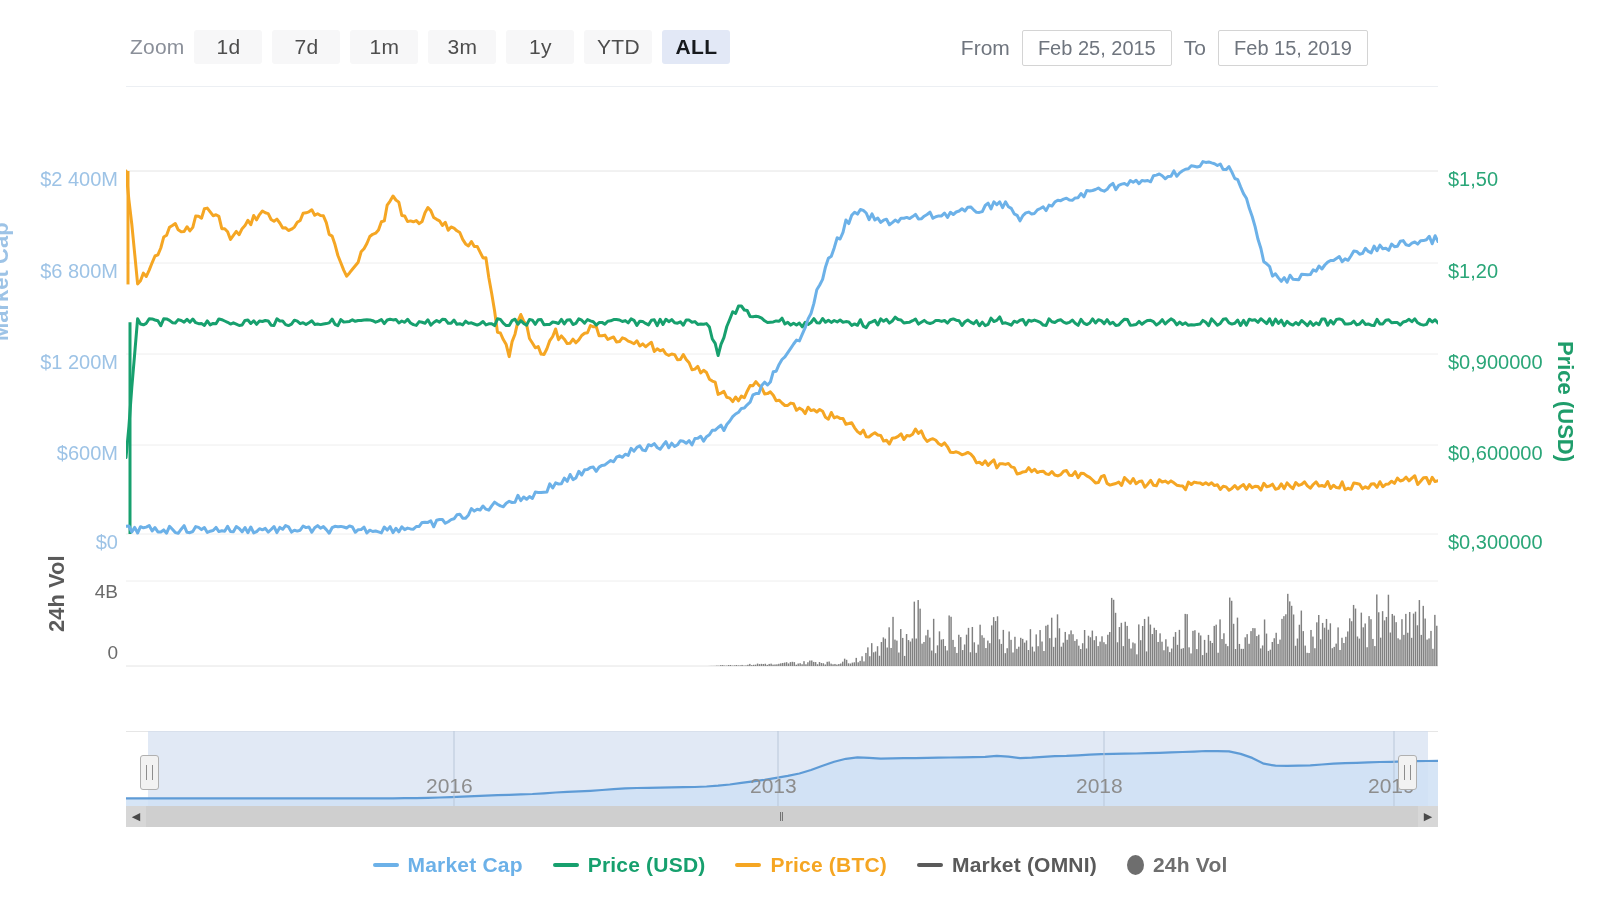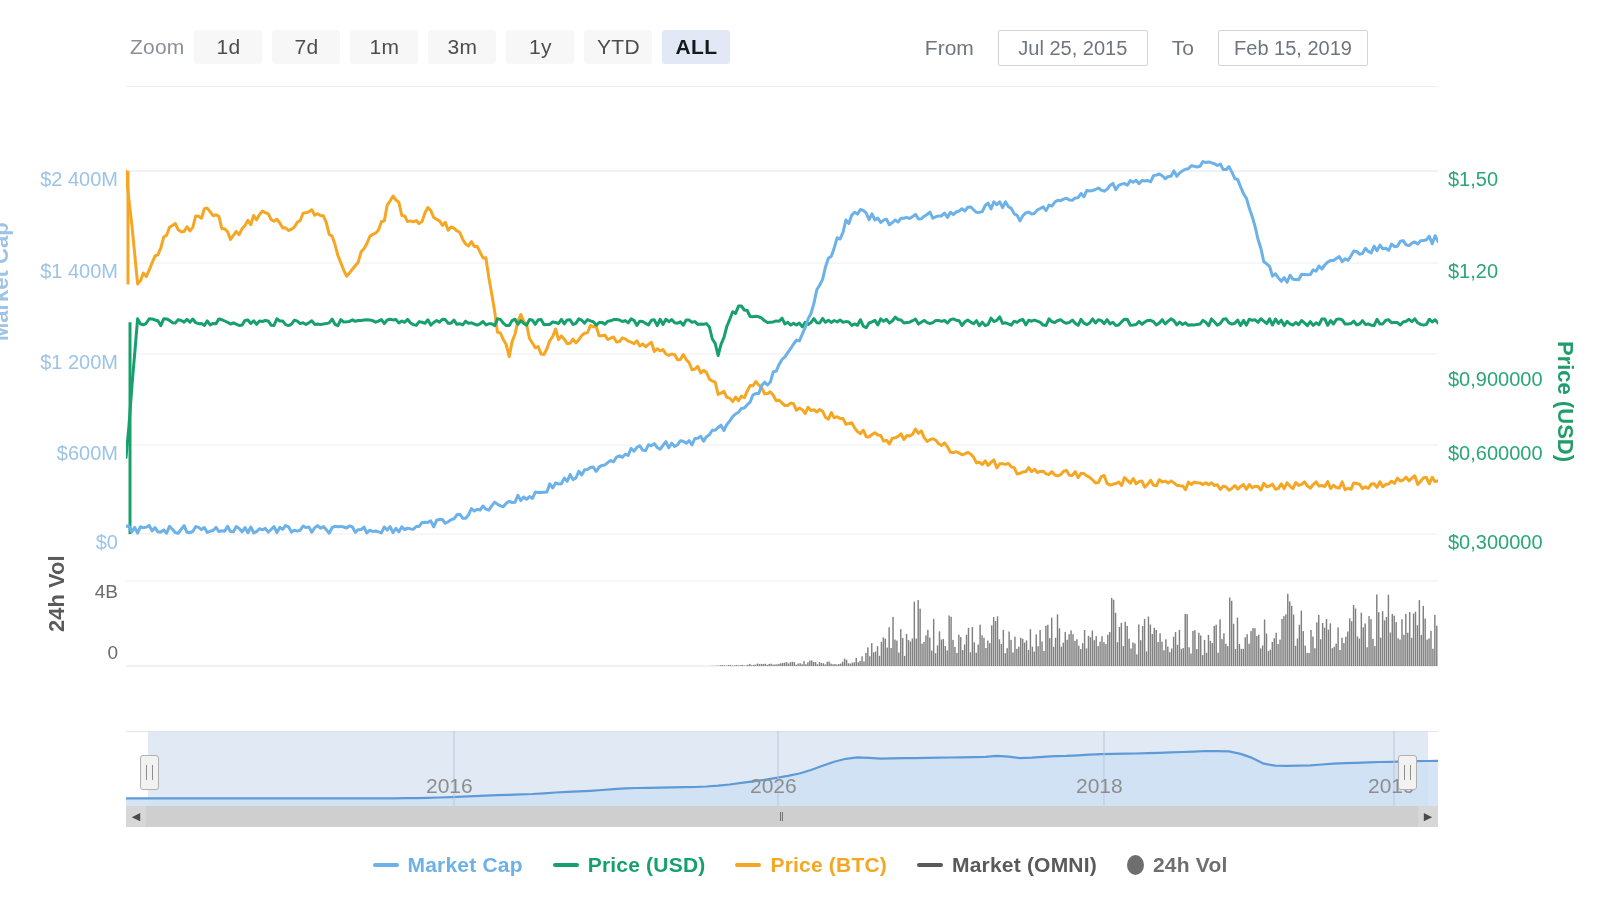--- a/index.html
+++ b/index.html
@@ -17,21 +17,21 @@
   .zoom-group{position:absolute;left:130px;top:30px;display:flex;align-items:center;gap:10px;}
   .zoom-label{font-size:21px;color:#8a8f99;letter-spacing:.2px;}
   .zoom-btn{
     min-width:46px;height:34px;padding:0 11px;
     display:flex;align-items:center;justify-content:center;
     background:#f7f7f8;border-radius:3px;
     font-size:21px;color:#4d4d4d;letter-spacing:.4px;cursor:pointer;text-align:right;
   }
   .zoom-btn.active{background:#e2e8f6;color:#16191d;font-weight:bold;}
 
-  .range-group{position:absolute;right:160px;top:30px;display:flex;align-items:center;gap:24px;}
+  .range-group{position:absolute;right:160px;top:30px;display:flex;align-items:center;gap:12px;}
   .range-label{font-size:21px;color:#6f757e;}
   .range-input{
     width:148px;height:34px;border:1px solid #d4d4d4;background:#fff;border-radius:2px;
     display:flex;align-items:center;justify-content:center;
     font-size:20px;color:#6f757e;cursor:text;
   }
 
   .top-rule{position:absolute;left:126px;top:86px;width:1312px;height:1px;background:#eceff3;}
 
   
@@ -103,42 +103,42 @@
       <div class="zoom-btn">7d</div>
       <div class="zoom-btn">1m</div>
       <div class="zoom-btn">3m</div>
       <div class="zoom-btn">1y</div>
       <div class="zoom-btn">YTD</div>
       <div class="zoom-btn active">ALL</div>
     </div>
 
     <div class="range-group">
       <span class="range-label">From</span>
-      <div class="range-input">Jul 25, 2015</div>
+      <div class="range-input">Feb 25, 2015</div>
       <span class="range-label">To</span>
       <div class="range-input">Feb 15, 2019</div>
     </div>
   </div>
   <div class="top-rule"></div>
 
   <div class="plot-wrap">
 
     <div class="axis-left-title">Market Cap</div>
     <div class="axis-right-title">Price (USD)</div>
     <div class="axis-vol-title">24h Vol</div>
 
     <div class="tick-l" style="top:82px">$2 400M</div>
-    <div class="tick-l" style="top:174px">$1 400M</div>
+    <div class="tick-l" style="top:174px">$6 800M</div>
     <div class="tick-l" style="top:265px">$1 200M</div>
     <div class="tick-l" style="top:356px">$600M</div>
     <div class="tick-l" style="top:445px">$0</div>
 
     <div class="tick-r" style="top:82px">$1,50</div>
     <div class="tick-r" style="top:174px">$1,20</div>
-    <div class="tick-r" style="top:282px">$0,900000</div>
+    <div class="tick-r" style="top:265px">$0,900000</div>
     <div class="tick-r" style="top:356px">$0,600000</div>
     <div class="tick-r" style="top:445px">$0,300000</div>
 
     <div class="tick-v" style="top:495px">4B</div>
     <div class="tick-v" style="top:556px">0</div>
 
     <svg class="plot" id="main-svg" viewBox="0 0 1312 455" preserveAspectRatio="none">
         <line x1="0" y1="85" x2="1312" y2="85" stroke="#e4e4e4" stroke-width="1"></line>
         <line x1="0" y1="177" x2="1312" y2="177" stroke="#eeeeee" stroke-width="1"></line>
         <line x1="0" y1="268" x2="1312" y2="268" stroke="#eeeeee" stroke-width="1"></line>
@@ -551,21 +551,21 @@
     <div class="nav-sel" id="nav-sel" style="left:22px;right:10px;"></div>
     <svg id="nav-svg" style="position:absolute;left:0;top:0;" width="1312" height="75" viewBox="0 0 1312 75" preserveAspectRatio="none">
         <path d="M0.0 67.4L11.6 67.4L23.2 67.4L34.8 67.4L46.4 67.4L58.1 67.4L69.7 67.4L81.3 67.4L92.9 67.4L104.5 67.4L116.1 67.4L127.7 67.4L139.3 67.4L150.9 67.4L162.5 67.4L174.2 67.4L185.8 67.4L197.4 67.4L209.0 67.4L220.6 67.4L232.2 67.4L243.8 67.4L255.4 67.4L267.0 67.3L278.7 67.2L290.3 67.1L301.9 66.8L313.5 66.5L325.1 66.1L336.7 65.6L348.3 65.1L359.9 64.6L371.5 64.2L383.2 63.8L394.8 63.4L406.4 63.0L418.0 62.3L429.6 61.5L441.2 60.9L452.8 60.4L464.4 59.8L476.0 59.0L487.6 58.2L499.3 57.4L510.9 57.0L522.5 56.8L534.1 56.6L545.7 56.4L557.3 56.2L568.9 56.0L580.5 55.5L592.1 54.7L603.8 53.5L615.4 51.9L627.0 50.4L638.6 48.8L650.2 46.8L661.8 44.9L673.4 42.5L685.0 39.0L696.6 34.7L708.2 30.8L719.9 27.8L731.5 26.3L743.1 26.9L754.7 27.6L766.3 27.4L777.9 27.2L789.5 27.1L801.1 26.9L812.7 26.7L824.4 26.5L836.0 26.3L847.6 26.1L859.2 25.9L870.8 24.9L882.4 25.7L894.0 27.1L905.6 26.7L917.2 25.9L928.8 25.1L940.5 24.9L952.1 24.3L963.7 23.7L975.3 23.1L986.9 22.9L998.5 22.7L1010.1 22.5L1021.7 22.2L1033.3 21.8L1045.0 21.4L1056.6 21.0L1068.2 20.6L1079.8 20.0L1091.4 20.2L1103.0 20.4L1114.6 22.9L1126.2 26.9L1137.8 32.7L1149.5 34.7L1161.1 34.9L1172.7 34.7L1184.3 34.3L1195.9 33.5L1207.5 32.7L1219.1 32.1L1230.7 31.8L1242.3 31.4L1253.9 31.0L1265.6 30.8L1277.2 30.4L1288.8 30.2L1300.4 30.0L1312.0 29.8L1312 75 L0 75 Z" fill="#cfe0f4" opacity="0.85"></path>
         <path d="M0.0 67.4L11.6 67.4L23.2 67.4L34.8 67.4L46.4 67.4L58.1 67.4L69.7 67.4L81.3 67.4L92.9 67.4L104.5 67.4L116.1 67.4L127.7 67.4L139.3 67.4L150.9 67.4L162.5 67.4L174.2 67.4L185.8 67.4L197.4 67.4L209.0 67.4L220.6 67.4L232.2 67.4L243.8 67.4L255.4 67.4L267.0 67.3L278.7 67.2L290.3 67.1L301.9 66.8L313.5 66.5L325.1 66.1L336.7 65.6L348.3 65.1L359.9 64.6L371.5 64.2L383.2 63.8L394.8 63.4L406.4 63.0L418.0 62.3L429.6 61.5L441.2 60.9L452.8 60.4L464.4 59.8L476.0 59.0L487.6 58.2L499.3 57.4L510.9 57.0L522.5 56.8L534.1 56.6L545.7 56.4L557.3 56.2L568.9 56.0L580.5 55.5L592.1 54.7L603.8 53.5L615.4 51.9L627.0 50.4L638.6 48.8L650.2 46.8L661.8 44.9L673.4 42.5L685.0 39.0L696.6 34.7L708.2 30.8L719.9 27.8L731.5 26.3L743.1 26.9L754.7 27.6L766.3 27.4L777.9 27.2L789.5 27.1L801.1 26.9L812.7 26.7L824.4 26.5L836.0 26.3L847.6 26.1L859.2 25.9L870.8 24.9L882.4 25.7L894.0 27.1L905.6 26.7L917.2 25.9L928.8 25.1L940.5 24.9L952.1 24.3L963.7 23.7L975.3 23.1L986.9 22.9L998.5 22.7L1010.1 22.5L1021.7 22.2L1033.3 21.8L1045.0 21.4L1056.6 21.0L1068.2 20.6L1079.8 20.0L1091.4 20.2L1103.0 20.4L1114.6 22.9L1126.2 26.9L1137.8 32.7L1149.5 34.7L1161.1 34.9L1172.7 34.7L1184.3 34.3L1195.9 33.5L1207.5 32.7L1219.1 32.1L1230.7 31.8L1242.3 31.4L1253.9 31.0L1265.6 30.8L1277.2 30.4L1288.8 30.2L1300.4 30.0L1312.0 29.8" fill="none" stroke="#5e9bd6" stroke-width="2.2" stroke-linejoin="round"></path>
         <line x1="328" y1="0" x2="328" y2="75" stroke="#b9c7d9" stroke-width="1"></line>
         <line x1="652" y1="0" x2="652" y2="75" stroke="#b9c7d9" stroke-width="1"></line>
         <line x1="978" y1="0" x2="978" y2="75" stroke="#b9c7d9" stroke-width="1"></line>
         <line x1="1268" y1="0" x2="1268" y2="75" stroke="#b9c7d9" stroke-width="1"></line>
       </svg>
     <div class="nav-year" style="left:300px">2016</div>
-    <div class="nav-year" style="left:624px">2026</div>
+    <div class="nav-year" style="left:624px">2013</div>
     <div class="nav-year" style="left:950px">2018</div>
     <div class="nav-year" style="left:1242px">2019</div>
     <div class="nav-handle" style="left:14px">
         <i></i>
       </div>
     <div class="nav-handle" style="left:1272px">
         <i></i>
       </div>
   </div>
 

